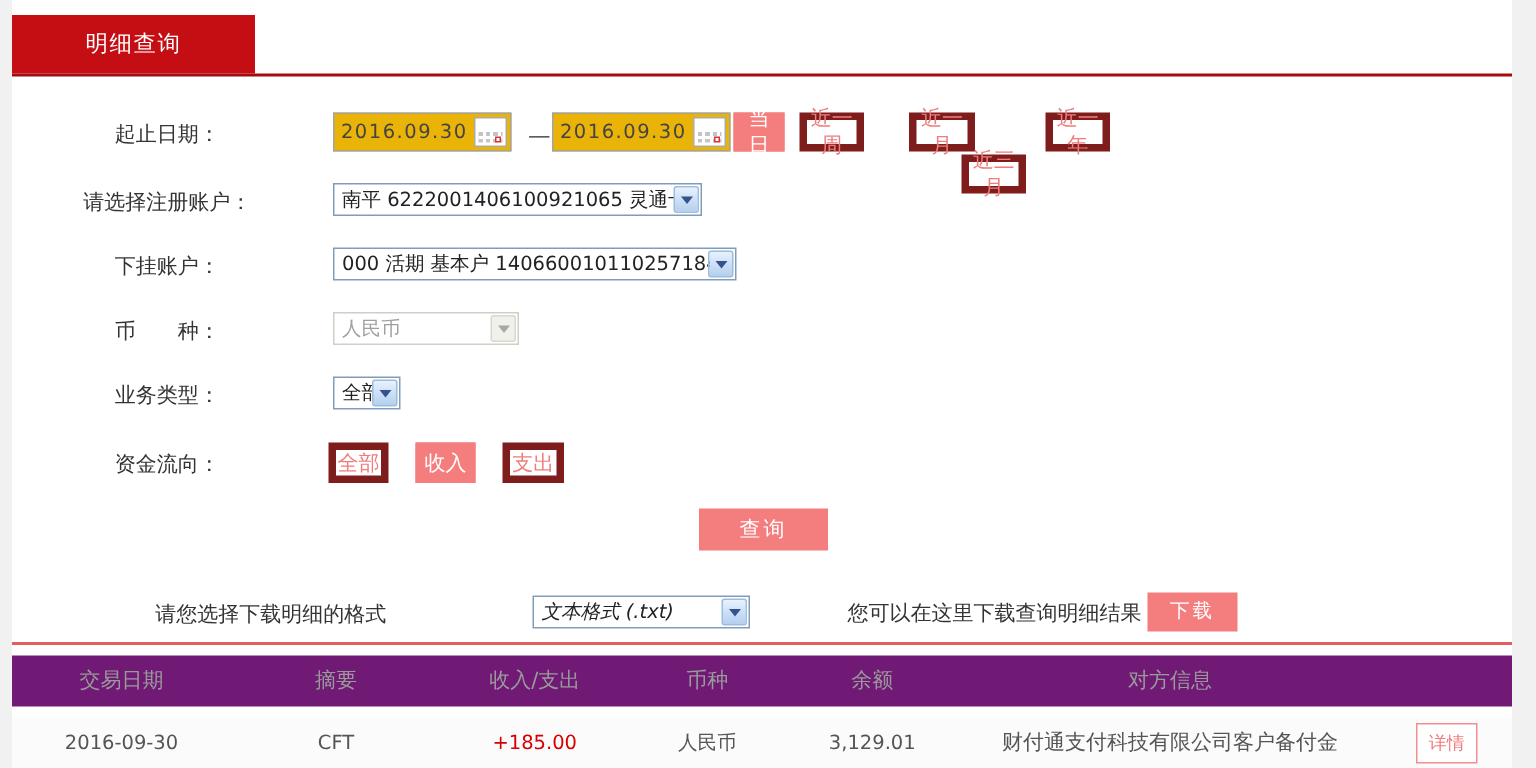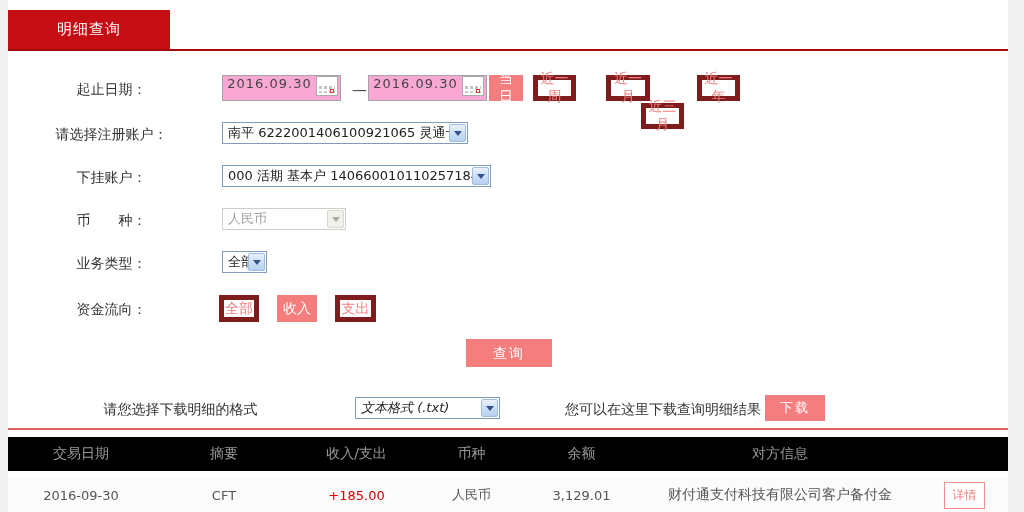--- a/index.html
+++ b/index.html
@@ -10,22 +10,22 @@
 
   
   .tab { position:absolute; left:0; top:10px; width:162px; height:39px; background:#c50e13; color:#fff;
          font-size:15px; text-align:center; line-height:39px; letter-spacing:1px; cursor:pointer; }
   .tab-underline { position:absolute; left:0; top:49px; width:1000px; height:2px; background:#a40a0e; }
 
   
   .flabel { position:absolute; left:0; width:207px; text-align:center; font-size:14px; color:#333; white-space:pre; }
 
   
-  .dateinput { position:absolute; height:26px; width:119px; border:1px solid #a3a3a3; background:#f9a8d4;
-               display:flex; cursor:pointer; }
+  .dateinput { position:absolute; height:26px; width:119px; border:1px solid #a3a3a3; background:#eab308;
+               display:flex; align-items:center; cursor:pointer; }
   .dateinput .dtext { flex:1; text-align:center; font-size:13px; color:#444; letter-spacing:1px; }
   .cal { width:22px; height:20px; border:1px solid #aaa; background:#fff; position:relative; margin-right:2px; }
   .cal .top { height:4px; background:#4e8fd6; border-bottom:2px solid #f5b53d; }
   .cal .grid { position:absolute; left:2px; right:2px; top:9px; bottom:2px;
     background-image: repeating-linear-gradient(to bottom, transparent 0 3px, #fff 3px 5px),
                       repeating-linear-gradient(to right, #c4c4c4 0 3px, #fff 3px 5px); }
   .cal .mark { position:absolute; right:3px; bottom:2px; width:4px; height:4px; border:1px solid #d33; background:#fff; }
   .datesep { position:absolute; font-size:15px; color:#555; }
 
   
@@ -47,21 +47,21 @@
 
   .querybtn { position:absolute; left:458px; top:339px; width:86px; height:28px; background:#f47d7d; color:#fff;
               border:none; font-size:14px; text-align:center; line-height:28px; cursor:pointer; letter-spacing:2px; }
 
   .dlhint { position:absolute; font-size:14px; color:#333; line-height:26px; }
   .dlbtn { position:absolute; left:757px; top:395px; width:60px; height:26px; background:#f47d7d; color:#fff;
            font-size:13px; text-align:center; line-height:26px; cursor:pointer; letter-spacing:2px; }
 
   
   .tsep { position:absolute; left:0; top:428px; width:1000px; height:2px; background:#e25f5f; }
-  .thead { position:absolute; left:0; top:437px; width:1000px; height:34px; background:#000000;
+  .thead { position:absolute; left:0; top:437px; width:1000px; height:34px; background:#701a75;
            display:flex; align-items:center; color:#9a9a9a; font-size:14px; }
   .trow  { position:absolute; left:0; top:478px; width:1000px; height:34px; background:#fbfbfb;
            display:flex; align-items:center; color:#555; font-size:13px; }
   .c1{width:146px;text-align:center;} .c2{width:140px;text-align:center;}
   .c3{width:125px;text-align:center;} .c4{width:105px;text-align:center;}
   .c5{width:115px;text-align:center;} .c6{width:282px;text-align:center;font-size:14px;}
   .c7{width:87px; display:flex; justify-content:center;}
   .amount { color:#d60000; }
   .detailbtn { width:41px; height:27px; border:1px solid #f08f8f; color:#f07d7d; background:#fff;
                font-size:12px; text-align:center; line-height:25px; cursor:pointer; }

